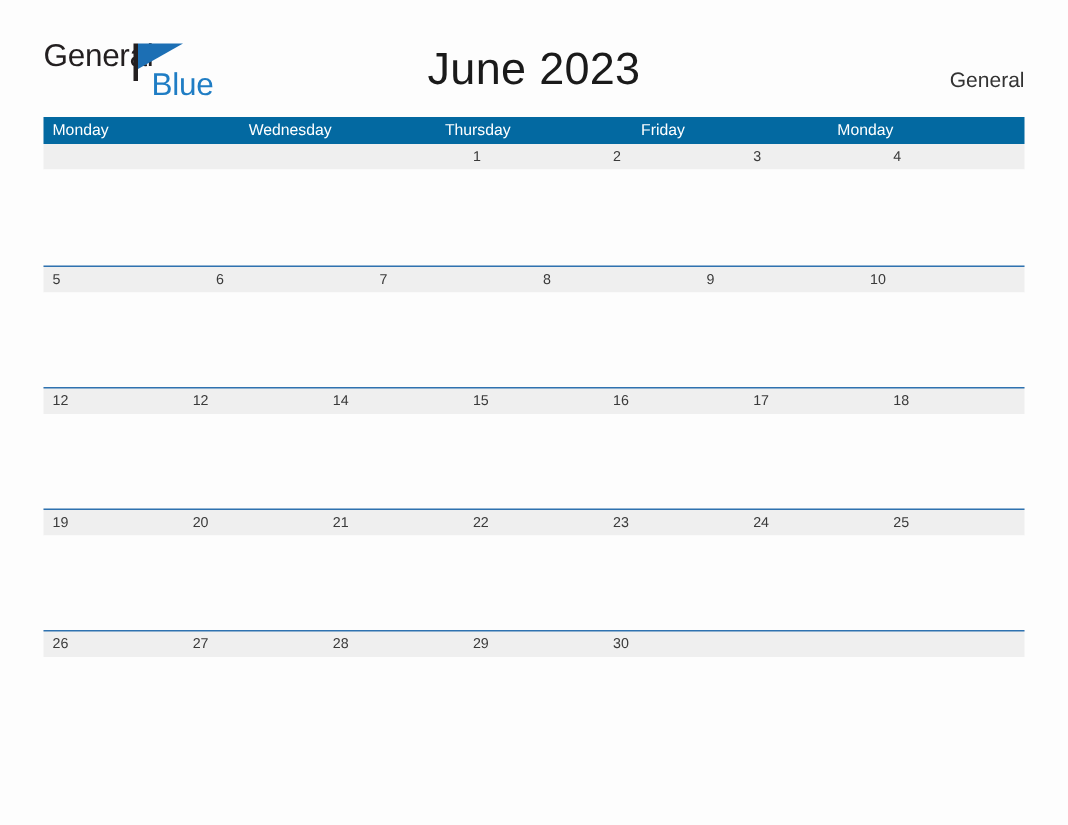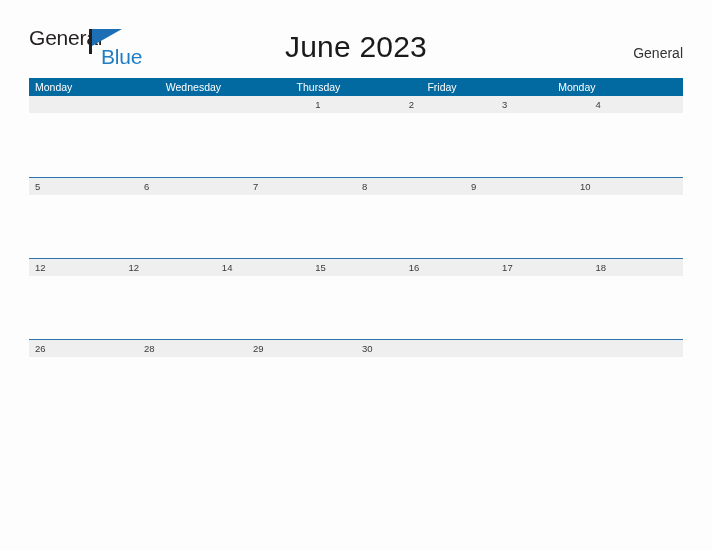--- a/index.html
+++ b/index.html
@@ -210,24 +210,37 @@
         <div class="date-cell">12</div>
         <div class="date-cell">14</div>
         <div class="date-cell">15</div>
         <div class="date-cell">16</div>
         <div class="date-cell">17</div>
         <div class="date-cell">18</div>
       </div>
       <div class="week-body"></div>
     </div>
 
+    <div class="week-row">
+      <div class="date-band">
+        <div class="date-cell">19</div>
+        <div class="date-cell">20</div>
+        <div class="date-cell">21</div>
+        <div class="date-cell">22</div>
+        <div class="date-cell">23</div>
+        <div class="date-cell">24</div>
+        <div class="date-cell">25</div>
+      </div>
+      <div class="week-body"></div>
+    </div>
 
     <div class="week-row">
       <div class="date-band">
         <div class="date-cell">26</div>
+        <div class="date-cell">27</div>
         <div class="date-cell">28</div>
         <div class="date-cell">29</div>
         <div class="date-cell">30</div>
         <div class="date-cell"></div>
         <div class="date-cell"></div>
       </div>
       <div class="week-body"></div>
     </div>
 
   </div>

